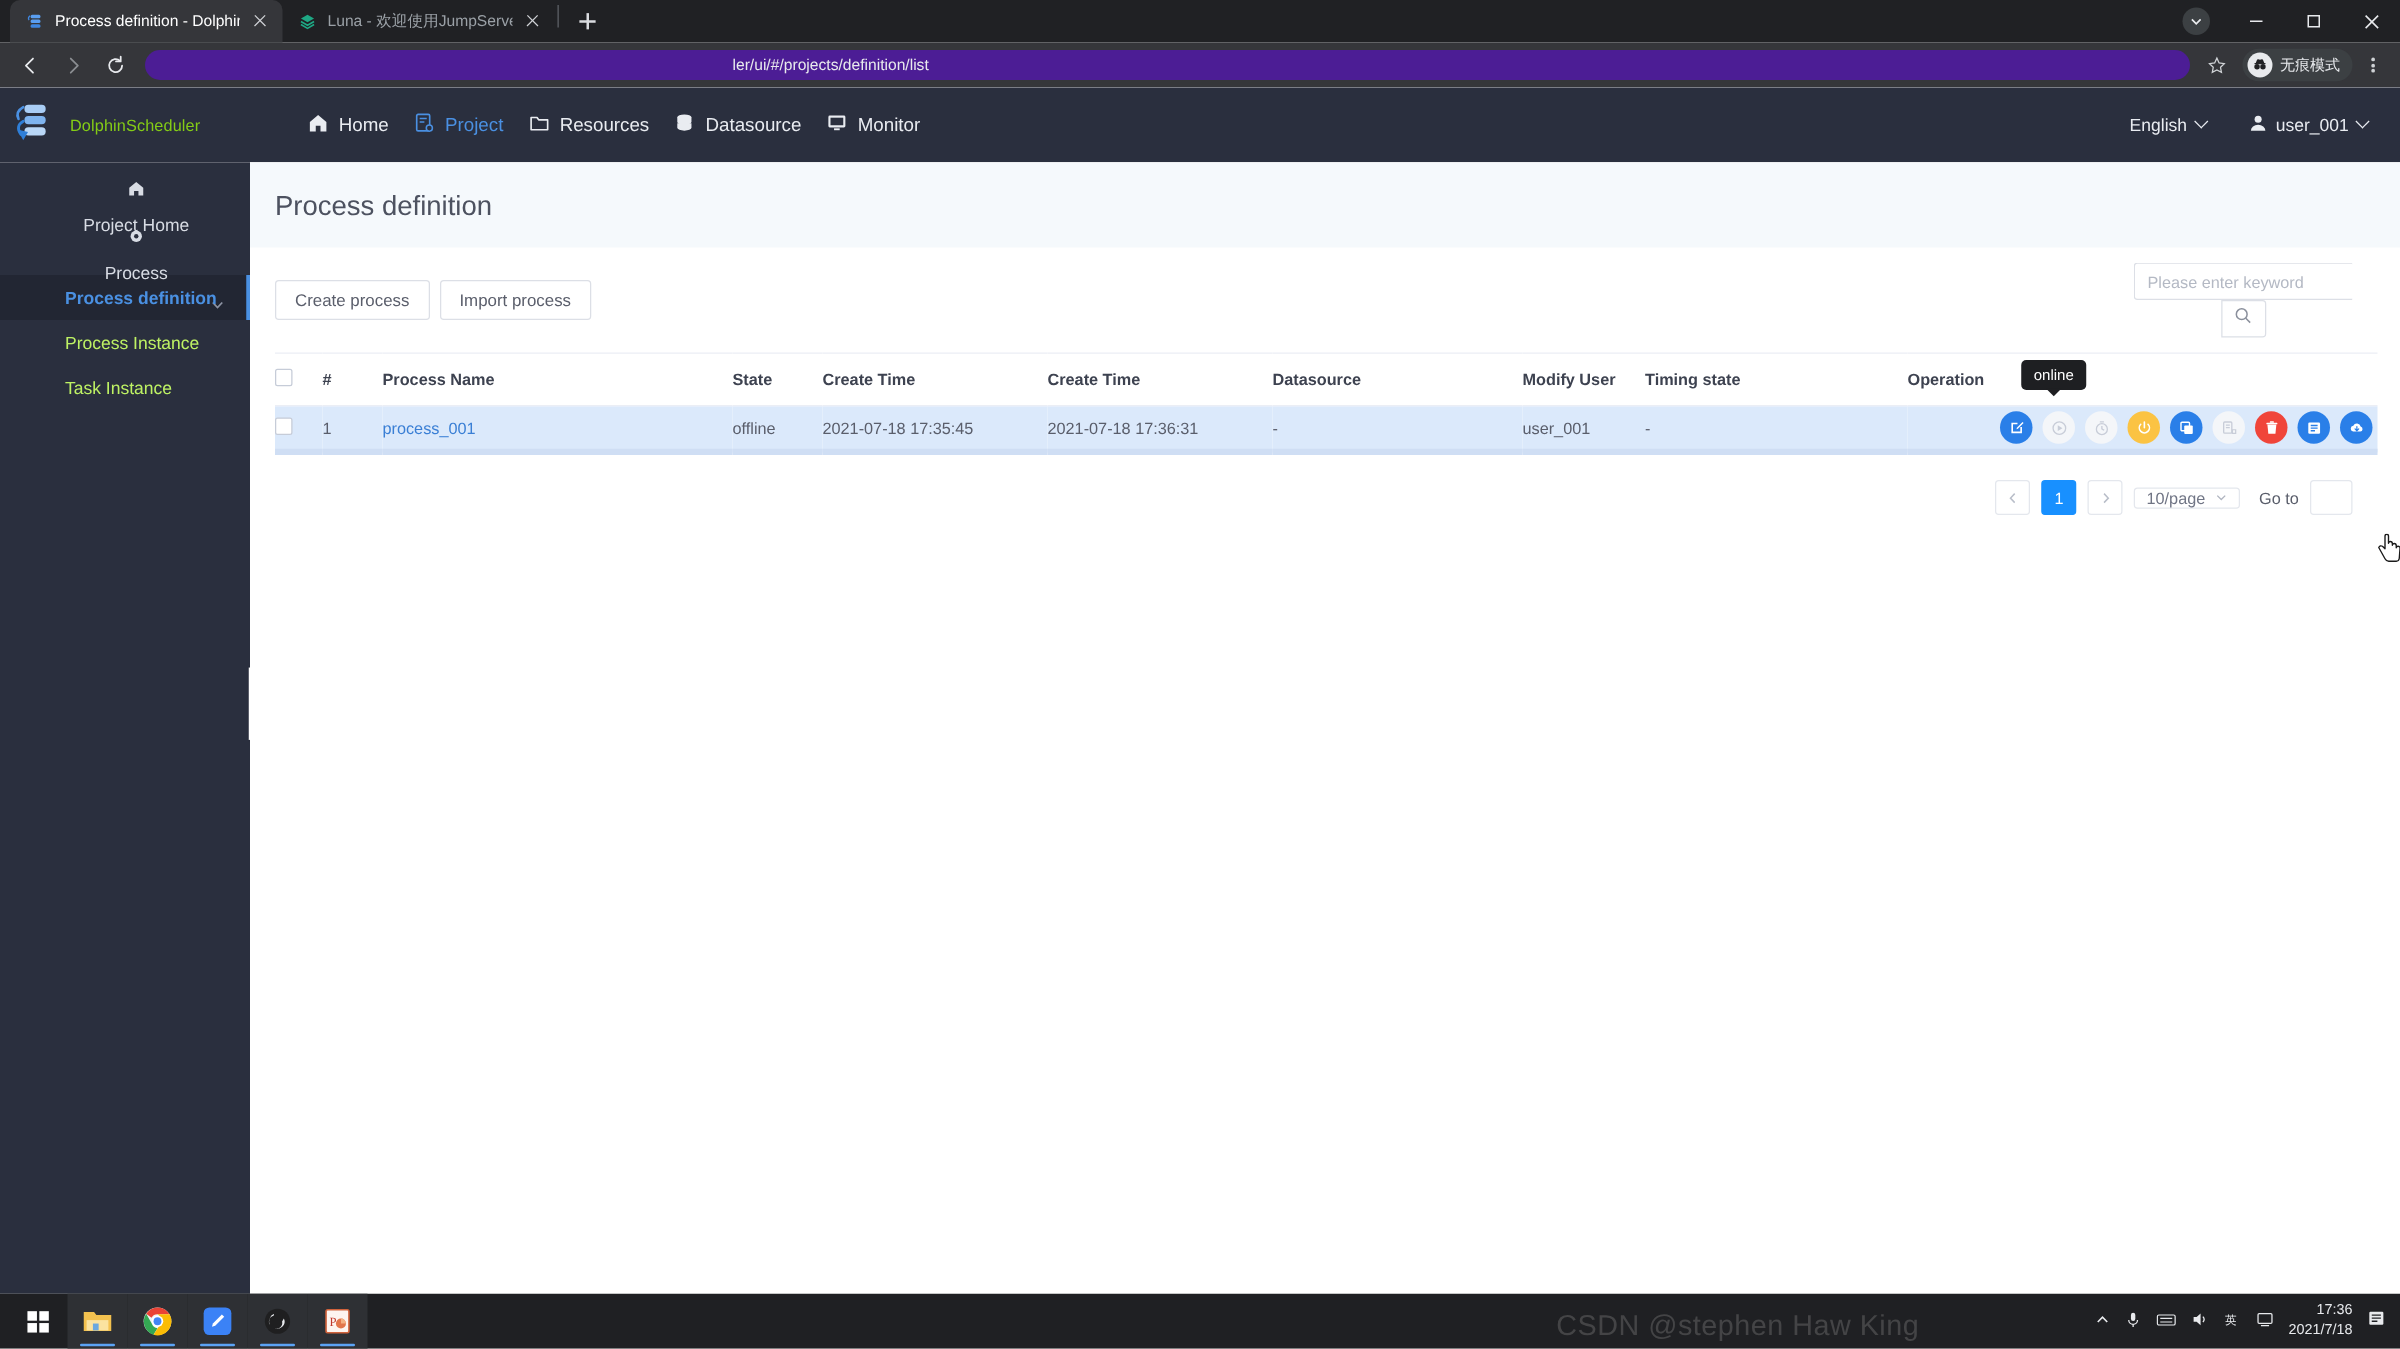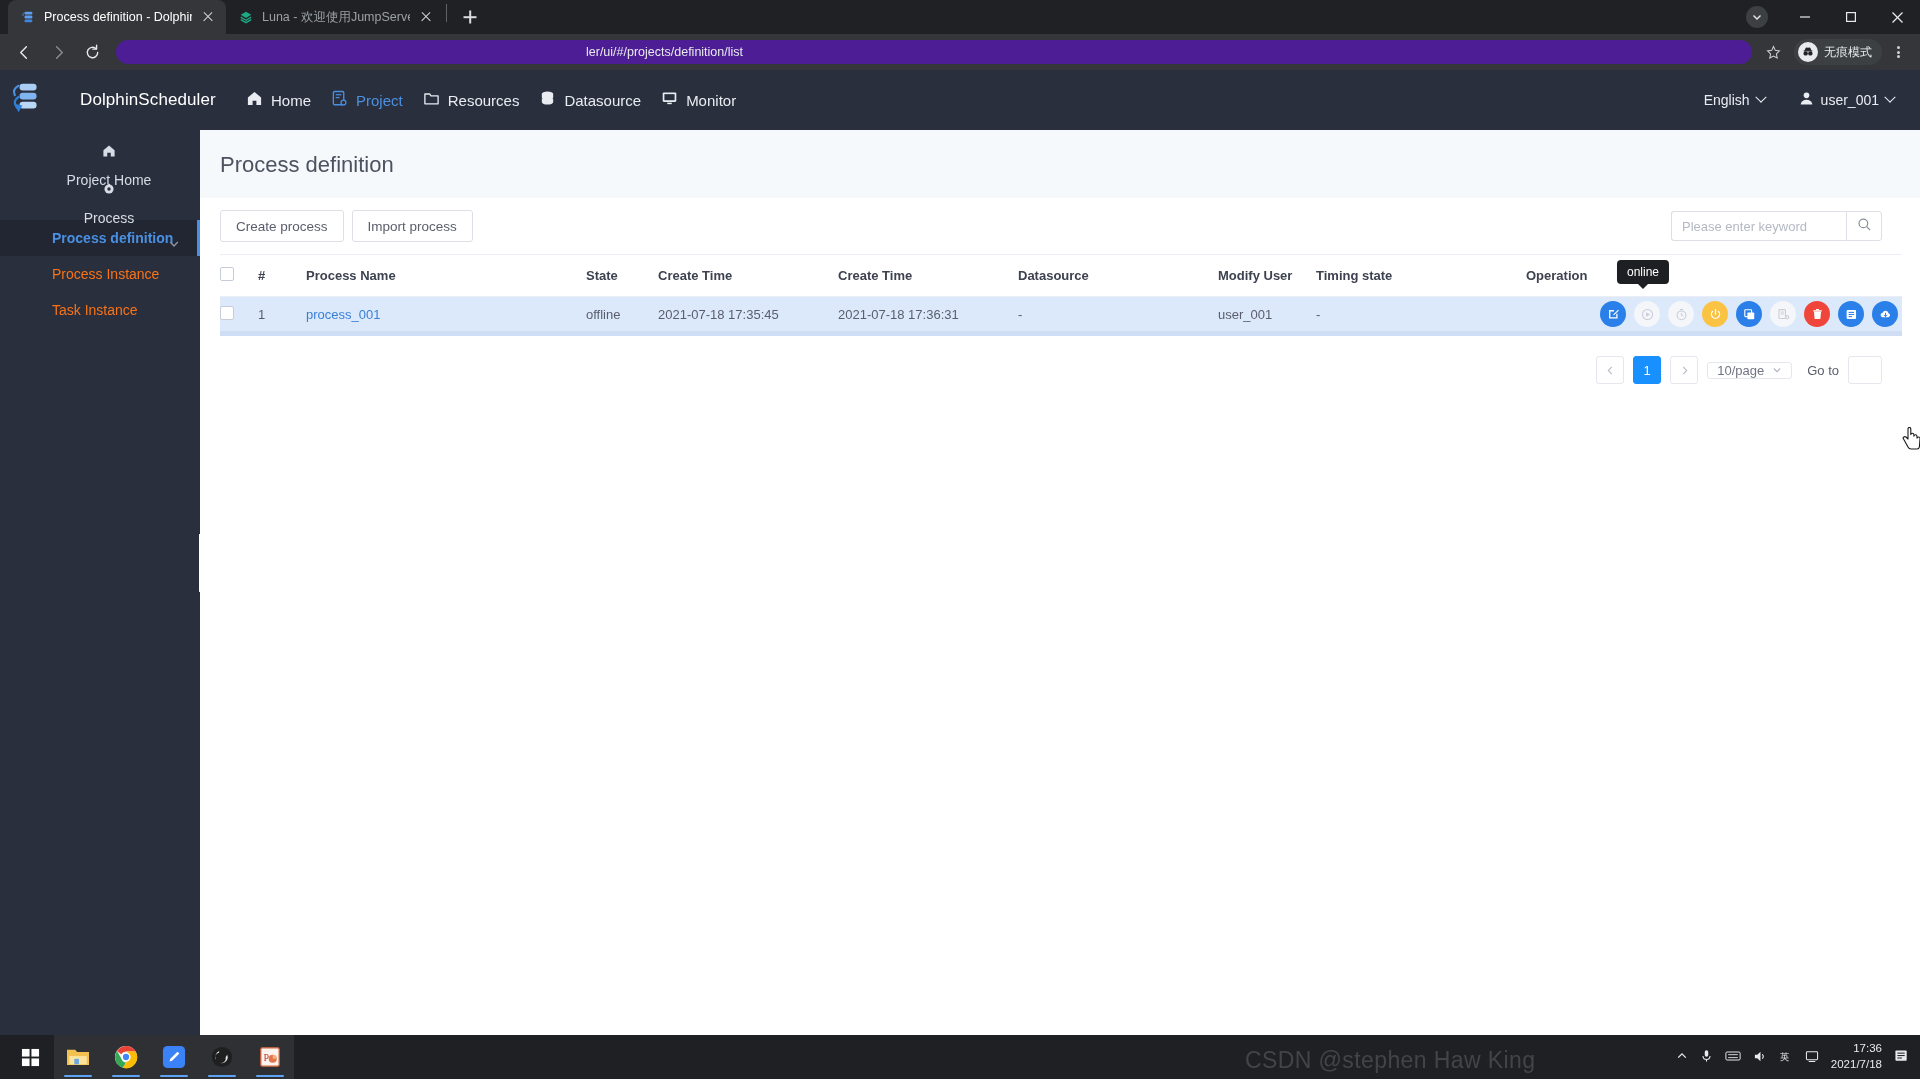--- a/index.html
+++ b/index.html
@@ -70,60 +70,60 @@
 
   
   .viewport { flex:1; display:flex; flex-direction:column; background:#ffffff; position:relative; }
 
   
   .ds-header {
     height: 60px; background:#2a2f3e; display:flex; align-items:center; padding-left: 10px;
     color:#ffffff; flex:0 0 60px;
   }
   .brand { display:flex; align-items:center; gap:8px; width: 190px; }
-  .brand-name { font-size:17px; color:#ffffff; letter-spacing:.1px;margin-left:24px; }
+  .brand-name { font-size:13px; color:#84cc16; letter-spacing:.1px; }
   .ds-nav { display:flex; align-items:center; gap:20px; margin-left:46px; }
   .ds-nav-item { display:flex; align-items:center; gap:8px; font-size:15px; color:#e9ecf1; cursor:pointer; }
   .ds-nav-item.active { color:#4a90e2; }
   .ds-right { margin-left:auto; display:flex; align-items:center; gap:34px; padding-right:26px; font-size:14px; color:#e9ecf1; }
   .ds-right-item { display:flex; align-items:center; gap:7px; cursor:pointer; }
   .chev { display:inline-block; width:8px; height:8px; border-right:1.6px solid currentColor; border-bottom:1.6px solid currentColor; transform: rotate(45deg) translate(-2px,-2px); }
 
   
   .body-split { flex:1; display:flex; min-height:0; }
 
   .sidebar {
     width: 200px; flex:0 0 200px; background:#2a2f3e; color:#d4d8e0; padding-top:14px; position:relative;
   }
   .side-item {
     height: 38px; display:flex; align-items:center; gap:11px; padding-left:18px; font-size:14px;
     color:#d8dce4; cursor:pointer;flex-direction:column;
   }
   .side-item .side-chev { margin-left:auto; margin-right:20px; color:#8d93a3; }
   .side-sub {
     height: 36px; display:flex; align-items:center; padding-left:52px; font-size:14px;
-    color:#f97316; cursor:pointer;
+    color:#bef264; cursor:pointer;
   }
   .side-sub.active { background:#222633; color:#4a90e2; font-weight:bold; box-shadow: inset -3px 0 0 #4a90e2; }
   .side-collapse {
     position:absolute; right:-14px; top:404px; width:15px; height:58px;
     background:#ffffff; border-radius: 0 28px 28px 0; display:flex; align-items:center; justify-content:center;
     color:#9aa0a6; font-size:10px; box-shadow: 1px 0 3px rgba(0,0,0,.12); cursor:pointer;
   }
 
   .content { flex:1; background:#ffffff; padding: 0; min-width:0; position:relative; }
   .card { margin: 0; background:#ffffff; }
   .page-title { font-size: 22px; color:#4d5260; padding: 22px 0 20px 20px; background:#f5f9fc; }
   .toolbar { display:flex; align-items:center; padding: 12px 0 12px 20px; }
   .btn {
     height: 32px; padding: 0 15px; border:1px solid #dcdfe6; border-radius:3px; background:#ffffff;
     font-size:13.5px; color:#5a5e6b; cursor:pointer; display:flex; align-items:center; margin-right:8px;
     font-family:"Liberation Sans", sans-serif;
   }
-  .search-wrap { margin-left:auto; display:flex; align-items:center; padding-right:38px; }
+  .search-wrap { margin-left:auto; display:flex; align-items:center; padding-right:38px;flex-direction:column; }
   .search-input {
     width: 175px; height:30px; border:1px solid #dcdfe6; border-right:none; border-radius:3px 0 0 3px;
     padding: 0 10px; font-size:13px; color:#5a5e6b; outline:none; font-family:"Liberation Sans", sans-serif;
   }
   .search-input::placeholder { color:#b4b9c4; }
   .search-btn {
     width:36px; height:30px; border:1px solid #dcdfe6; border-radius:0 3px 3px 0; background:#ffffff;
     display:flex; align-items:center; justify-content:center; color:#8b909c; cursor:pointer;
   }
 

